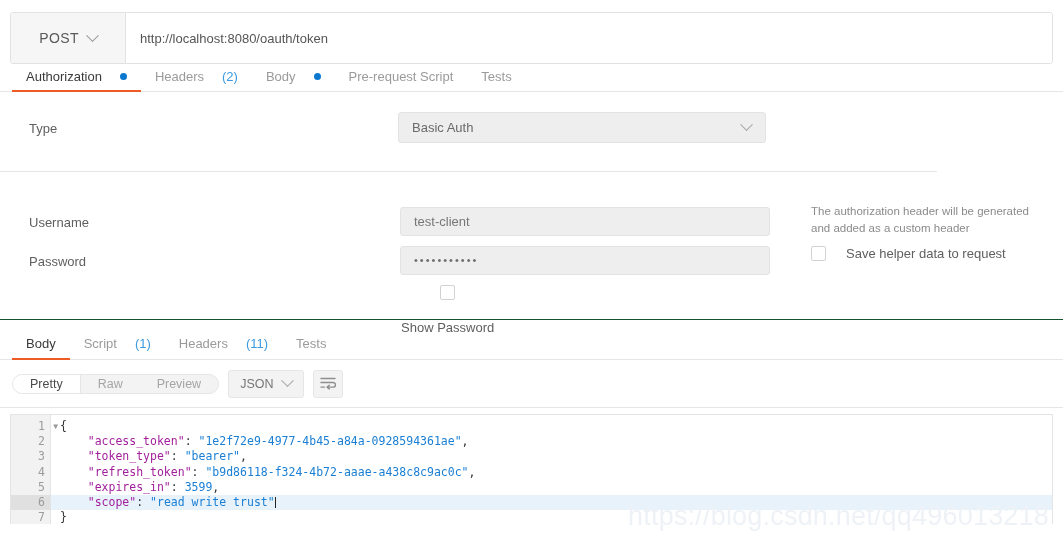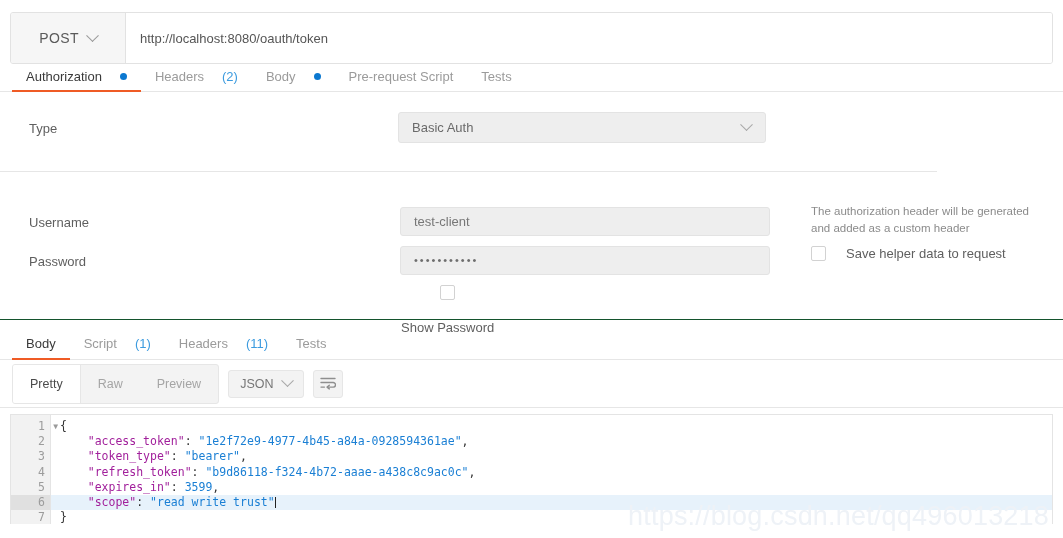--- a/index.html
+++ b/index.html
@@ -193,24 +193,24 @@
     left: 0; top: 360px;
     width: 1063px; height: 48px;
     border-bottom: 1px solid #e6e6e6;
     display: flex;
     align-items: center;
     padding-left: 12px;
     gap: 9px;
   }
   .seg-group {
     display: flex;
-    height: 40px;
+    height: 20px;
     background: #f3f3f3;
     border: 1px solid #e6e6e6;
-    border-radius: 3px;
+    border-radius: 10px;
     overflow: hidden;
   }
   .seg {
     display: flex;
     align-items: center;
     padding: 0 17px;
     font-size: 12.5px;
     color: #a5a5a5;
   }
   .seg.active {

